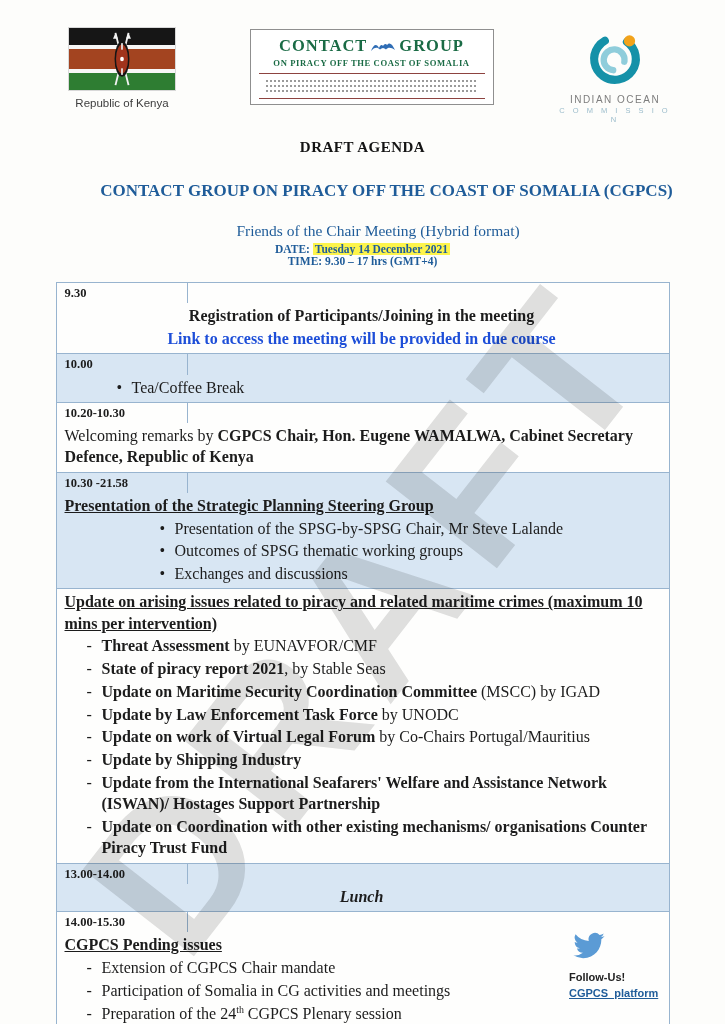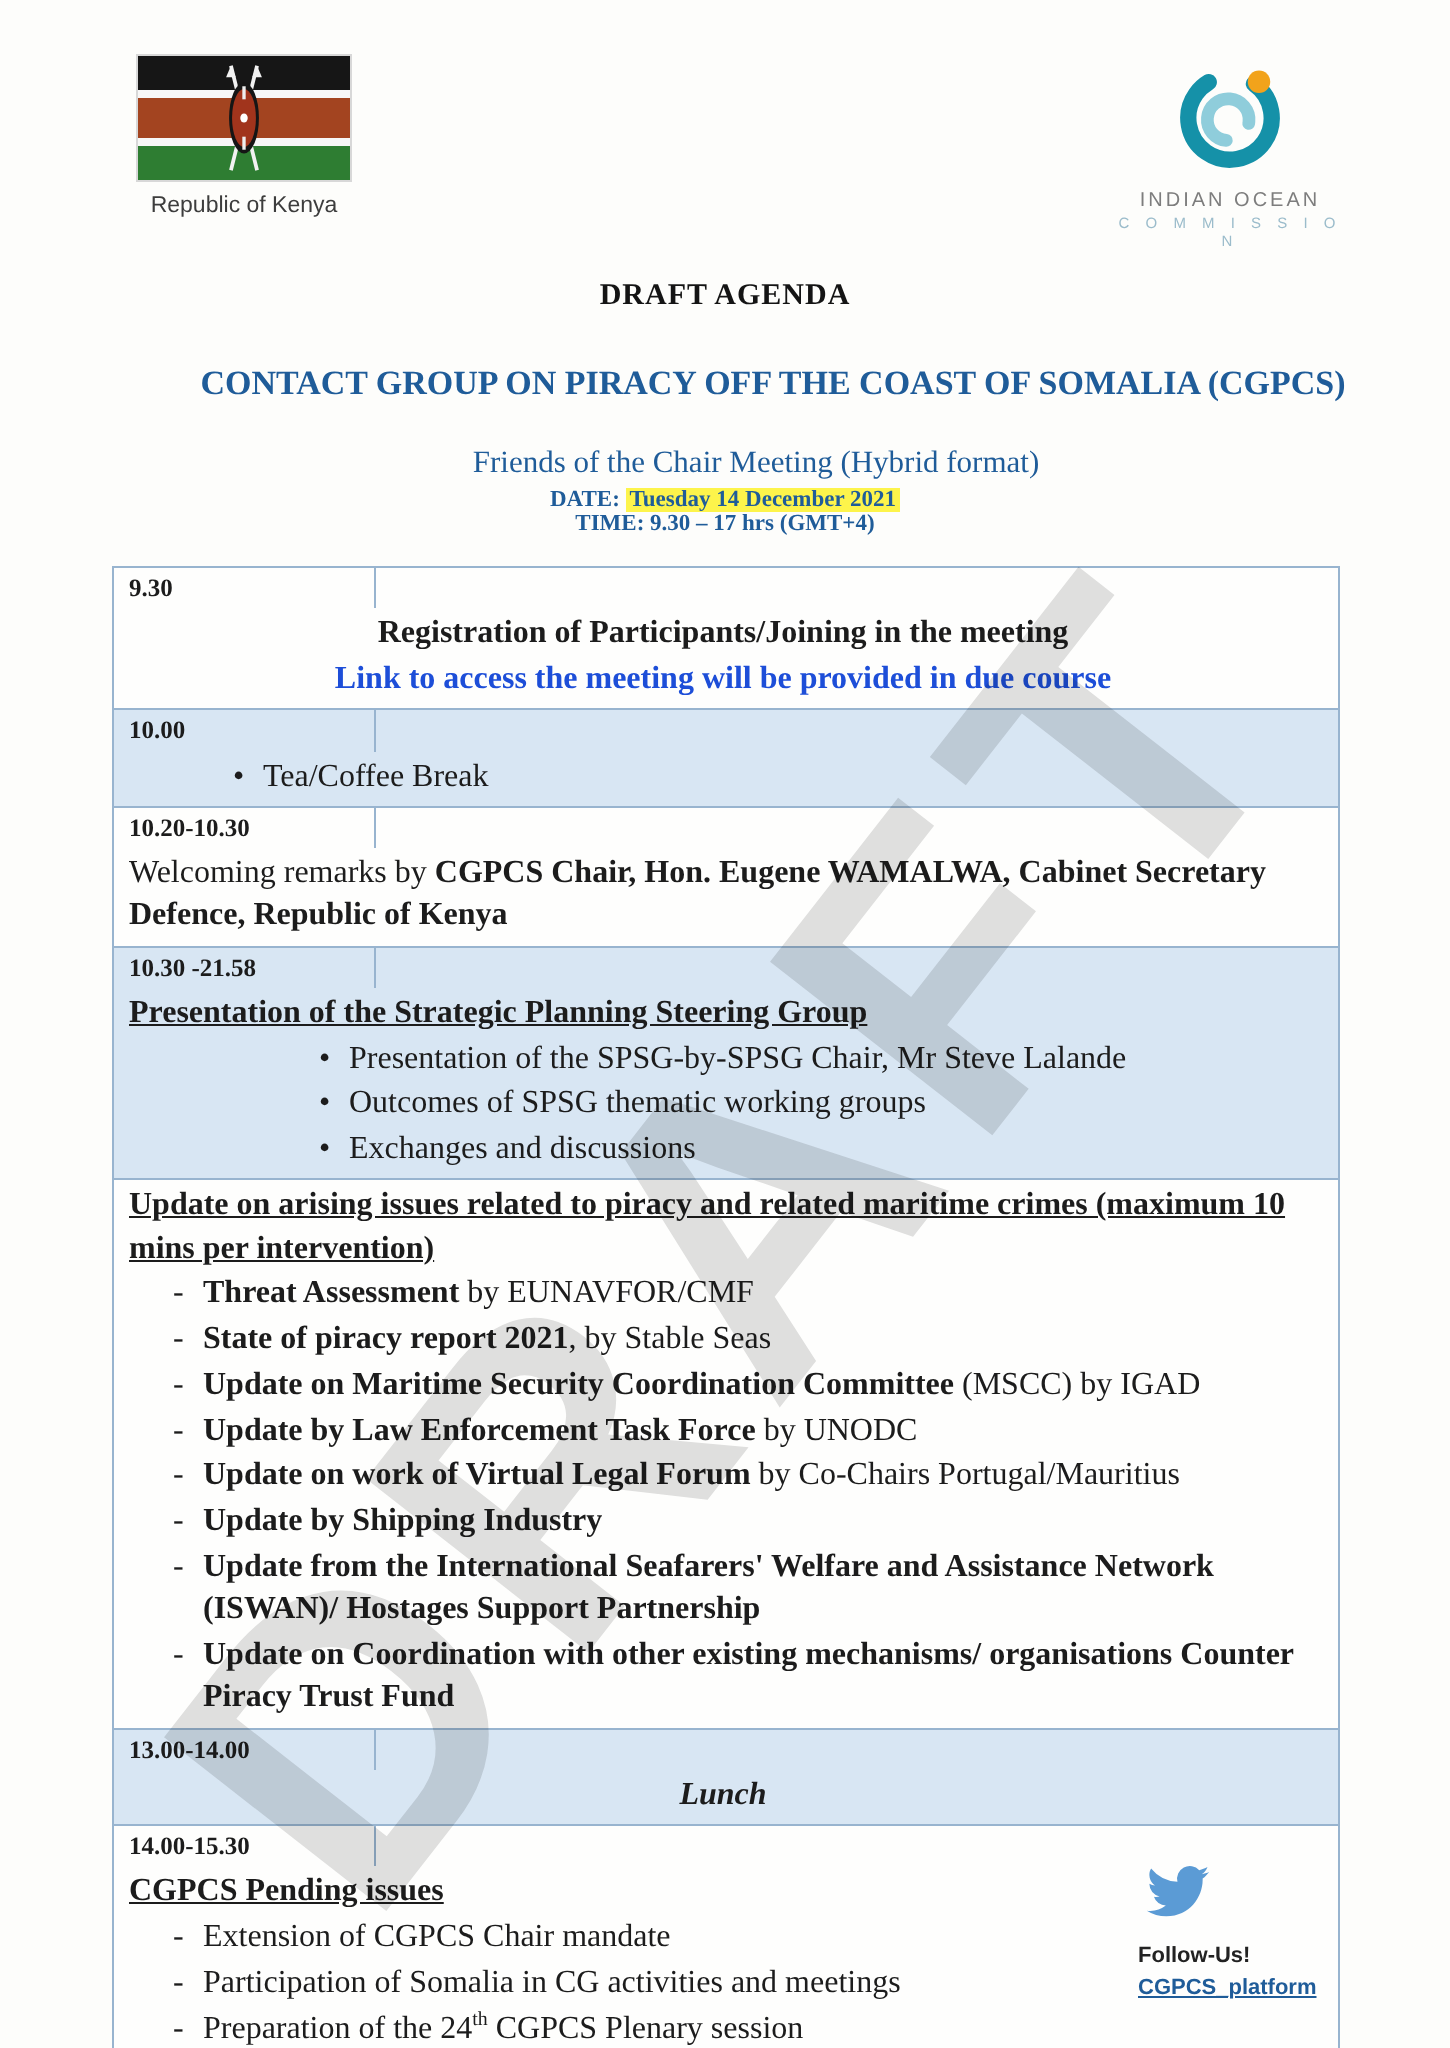--- a/index.html
+++ b/index.html
@@ -97,20 +97,35 @@
           <ellipse cx="20" cy="30" rx="8" ry="19" fill="#151515"></ellipse>
           <ellipse cx="20" cy="30" rx="6.4" ry="15.5" fill="#a1341c"></ellipse>
           <rect x="19.1" y="13" width="1.8" height="7" fill="#eeeeee"></rect>
           <rect x="19.1" y="40" width="1.8" height="7" fill="#eeeeee"></rect>
           <ellipse cx="20" cy="30" rx="2" ry="2.4" fill="#ffffff"></ellipse>
         </svg>
       </div>
       <div class="kenya-caption">Republic of Kenya</div>
     </div>
 
+    <div class="cg-box">
+      <div class="cg-title">
+        <span>CONTACT</span>
+        <svg viewBox="0 0 26 14" width="26" height="14">
+          <path d="M1 12 C4 4 7 5 9 9 C10 6 12 5 13 7 C14 5 16 4 17 6 C19 3 22 4 25 11 C21 8 18 8 16 10.5 C14 8.5 12 8.5 10 10.5 C7 7.5 4 8.5 1 12 Z" fill="#2f6db5"></path>
+        </svg>
+        <span>GROUP</span>
+      </div>
+      <div class="cg-sub">ON PIRACY OFF THE COAST OF SOMALIA</div>
+      <div class="cg-fine">
+        <div class="fl"></div>
+          <div class="fl"></div>
+          <div class="fl"></div>
+      </div>
+    </div>
 
     <div class="ioc-block">
       <svg viewBox="0 0 64 64" width="58" height="58">
         <g transform="rotate(-55 32 32)">
           <circle cx="32" cy="32" r="23" fill="none" stroke="#1591a8" stroke-width="9" stroke-linecap="round" stroke-dasharray="118 40"></circle>
         </g>
         <g transform="rotate(95 32 33)">
           <circle cx="32" cy="34" r="11.5" fill="none" stroke="#8fcddb" stroke-width="7" stroke-linecap="round" stroke-dasharray="55 18"></circle>
         </g>
         <circle cx="48" cy="12" r="6.2" fill="#f2a31b"></circle>

